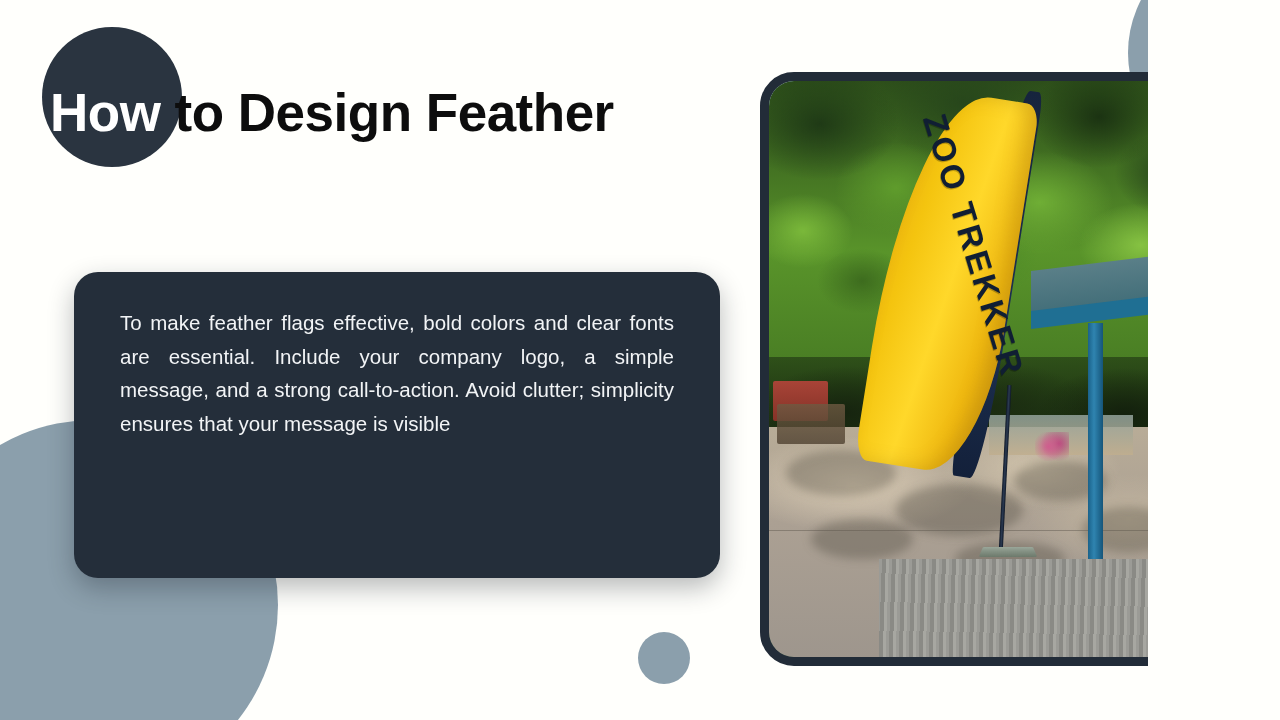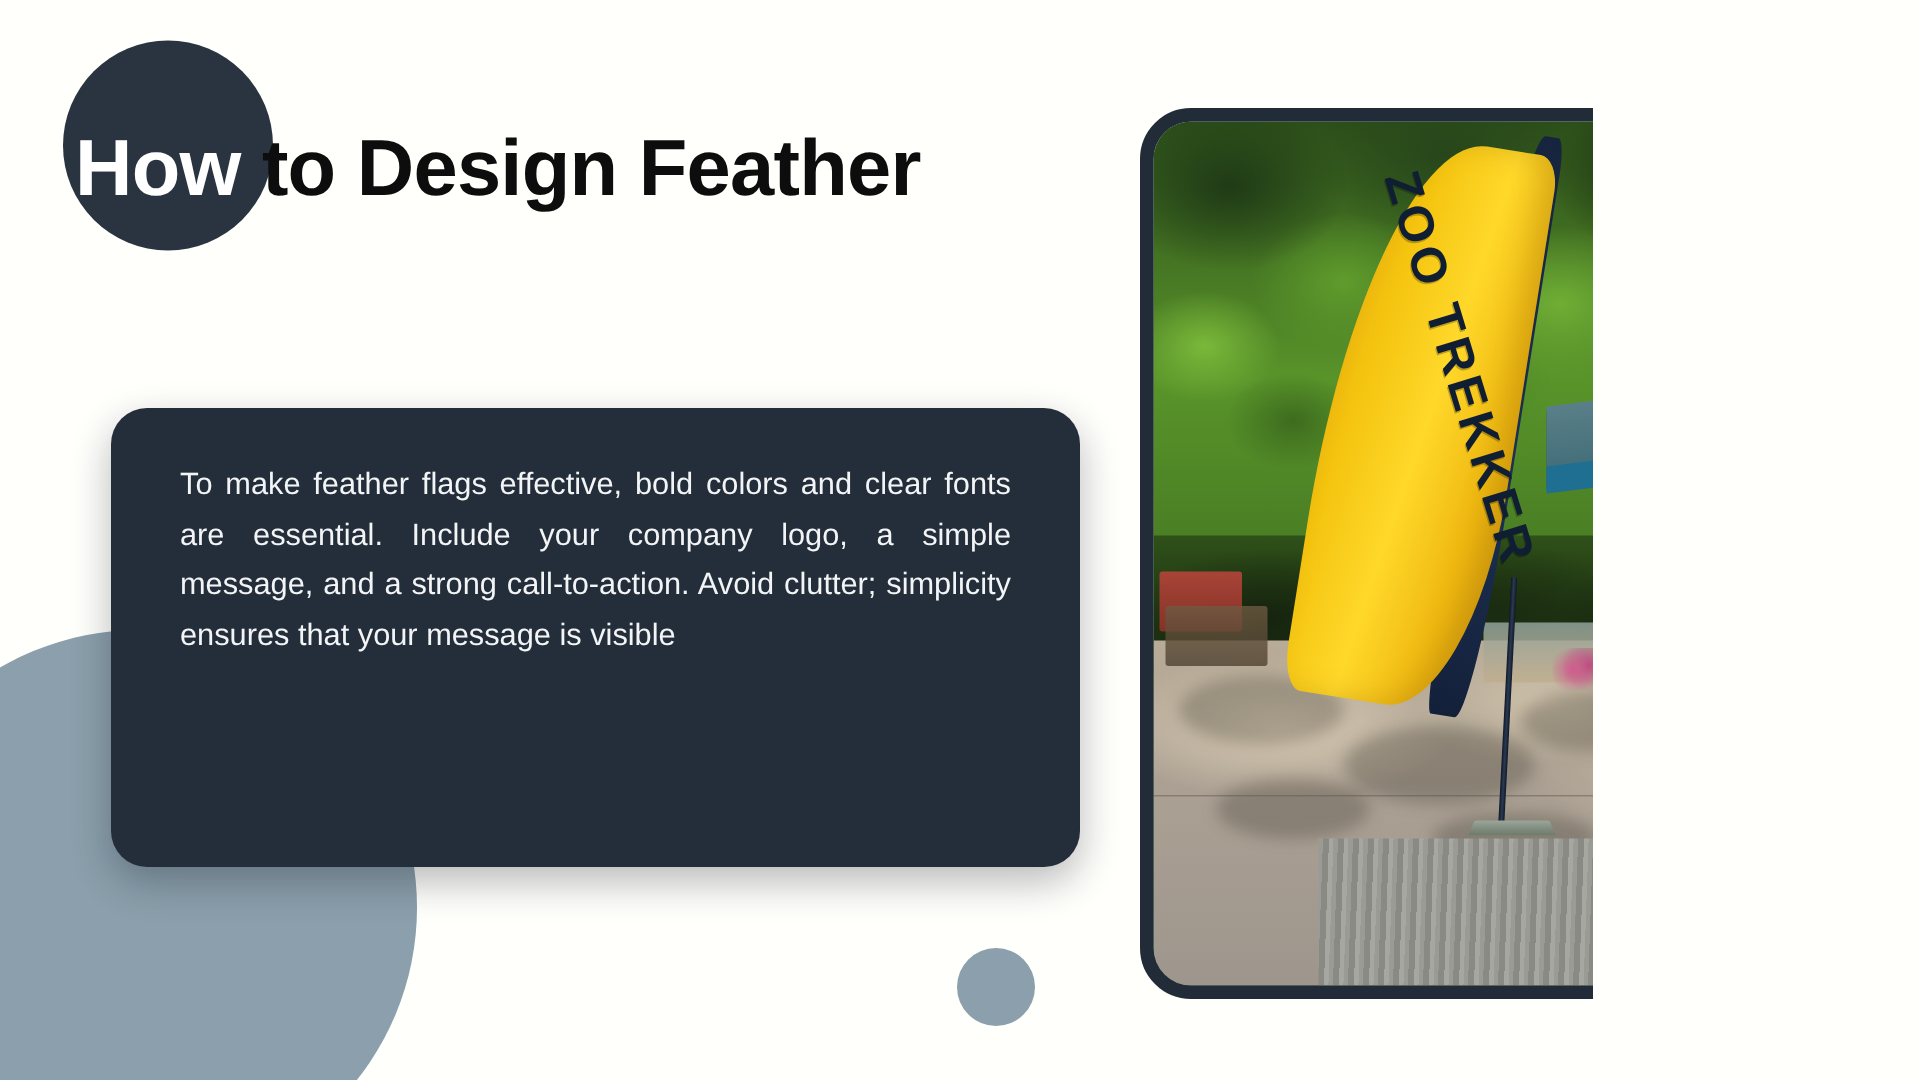--- a/index.html
+++ b/index.html
@@ -4,21 +4,21 @@
 <style>
   * { margin:0; padding:0; box-sizing:border-box; }
   html, body {
     width:1280px; height:720px;
     background:#fffffc;
     font-family:"Liberation Sans", sans-serif;
     overflow:hidden;
   }
   #slide {
     position:relative;
-    width:1062px; height:720px;
+    width:1148px; height:720px;
     background:#fffffc;
     overflow:hidden;
   }
 
   
   .shape { position:absolute; border-radius:50%; }
 
   #deco-circle-title {
     left:42px; top:27px;
     width:140px; height:140px;

